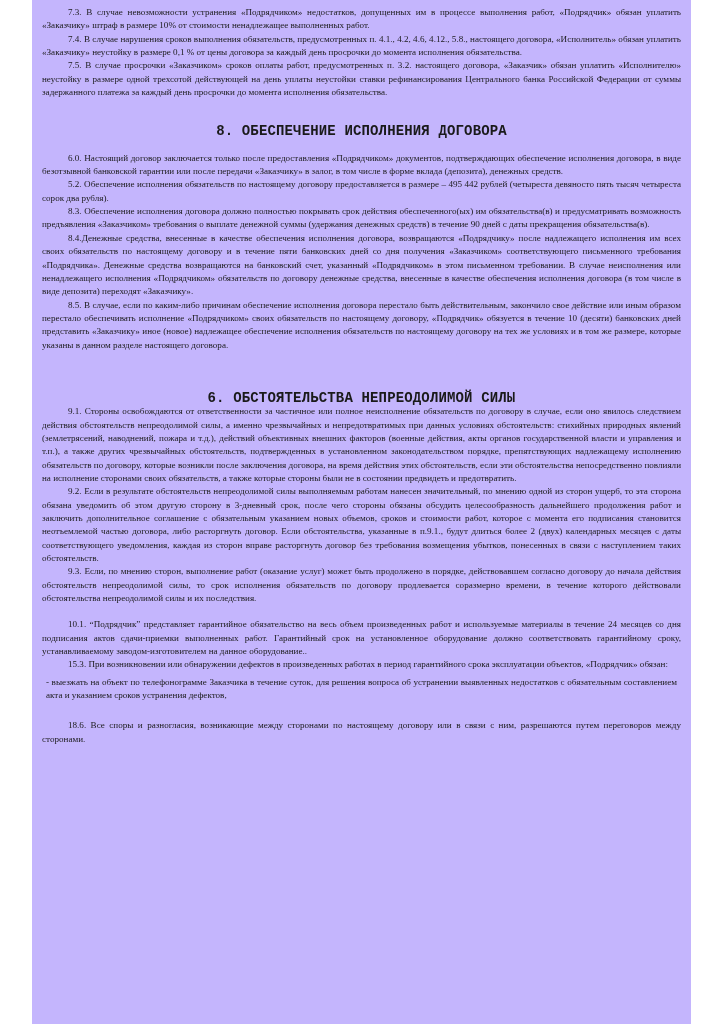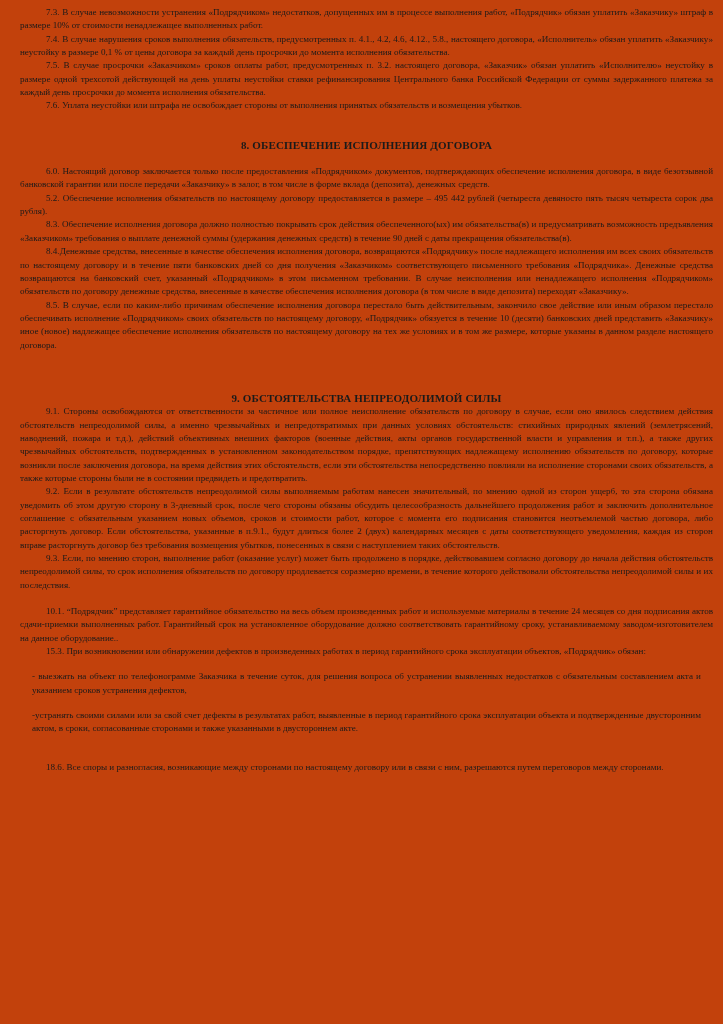--- a/index.html
+++ b/index.html
@@ -7,91 +7,90 @@
     margin: 0;
     padding: 0;
     background: #ffffff;
   }
   body {
     font-family: "Liberation Serif", "DejaVu Serif", serif;
     color: #1a1a1a;
   }
   #page {
     position: relative;
-    width: 723px;
+    width: 659px;
     height: 1024px;
     margin: 0 auto;
-    background: #c2410c;
+    background: #c4b5fd;
     overflow: hidden;
     box-sizing: border-box;
-    padding: 6px 10px 0 20px;
+    padding: 6px 10px 0 10px;
   }
   .doc-body {
     font-size: 9.1px;
     line-height: 13.35px;
     text-align: justify;
     text-justify: inter-word;
   }
   p.para {
     margin: 0;
     text-indent: 26px;
     text-align: justify;
     hyphens: none;
   }
   p.para-bullet {
-    margin: 12px;
+    margin: 4px;
     text-indent: 0;
     text-align: justify;
   }
   h2.section-heading {
     margin: 0;
-    font-size: 11px;
+    font-size: 14px;
     line-height: 13.35px;
     font-weight: 600;
     text-align: center;
     letter-spacing: 0.15px;
     text-indent: 0;
+    font-family: Liberation Mono, monospace;
   }
   .spacer-sm { height: 13px; }
   .spacer-md { height: 26px; }
   .spacer-lg { height: 40px; }
 </style>
 </head>
 <body>
 
 <div id="page">
   <div class="doc-body">
 
     <p class="para">7.3. В случае невозможности устранения «Подрядчиком» недостатков, допущенных им в процессе выполнения работ, «Подрядчик» обязан уплатить «Заказчику» штраф в размере 10% от стоимости ненадлежащее выполненных работ.</p>
     <p class="para">7.4. В случае нарушения сроков выполнения обязательств, предусмотренных п. 4.1., 4.2, 4.6, 4.12., 5.8., настоящего договора, «Исполнитель» обязан уплатить «Заказчику» неустойку в размере 0,1 % от цены договора за каждый день просрочки до момента исполнения обязательства.</p>
     <p class="para">7.5. В случае просрочки «Заказчиком» сроков оплаты работ, предусмотренных п. 3.2. настоящего договора, «Заказчик» обязан уплатить «Исполнителю» неустойку в размере одной трехсотой действующей на день уплаты неустойки ставки рефинансирования Центрального банка Российской Федерации от суммы задержанного платежа за каждый день просрочки до момента исполнения обязательства.</p>
-    <p class="para">7.6. Уплата неустойки или штрафа не освобождает стороны от выполнения принятых обязательств и возмещения убытков.</p>
 
     <div class="spacer-md"></div>
     <h2 class="section-heading">8. ОБЕСПЕЧЕНИЕ  ИСПОЛНЕНИЯ  ДОГОВОРА</h2>
     <div class="spacer-sm"></div>
 
     <p class="para">6.0. Настоящий договор заключается только после предоставления «Подрядчиком» документов, подтверждающих обеспечение исполнения договора, в виде безотзывной банковской гарантии или после передачи «Заказчику» в залог, в том числе в форме вклада (депозита), денежных средств.</p>
     <p class="para">5.2. Обеспечение исполнения обязательств по настоящему договору предоставляется в размере –  495 442 рублей (четыреста девяносто пять тысяч четыреста сорок два рубля).</p>
     <p class="para">8.3. Обеспечение исполнения договора  должно полностью покрывать срок действия обеспеченного(ых) им обязательства(в) и предусматривать возможность предъявления  «Заказчиком» требования о выплате денежной суммы (удержания денежных средств) в течение 90 дней с даты прекращения обязательства(в).</p>
     <p class="para">8.4.Денежные средства, внесенные в качестве обеспечения исполнения договора, возвращаются «Подрядчику» после надлежащего исполнения им всех своих обязательств по настоящему договору и в течение пяти банковских дней со дня получения «Заказчиком» соответствующего письменного требования «Подрядчика». Денежные средства возвращаются на банковский счет, указанный  «Подрядчиком» в этом письменном требовании. В случае неисполнения или ненадлежащего исполнения «Подрядчиком» обязательств по договору денежные средства, внесенные в качестве обеспечения исполнения договора (в том числе в виде депозита) переходят «Заказчику».</p>
     <p class="para">8.5. В случае, если по каким-либо причинам обеспечение исполнения договора перестало быть действительным, закончило свое действие или иным образом перестало обеспечивать исполнение «Подрядчиком» своих обязательств по настоящему договору, «Подрядчик» обязуется в течение 10 (десяти) банковских дней представить «Заказчику» иное (новое) надлежащее обеспечение исполнения обязательств по настоящему договору на тех же условиях и в том же размере, которые указаны в данном разделе настоящего договора.</p>
 
     <div class="spacer-lg"></div>
-    <h2 class="section-heading">9. ОБСТОЯТЕЛЬСТВА НЕПРЕОДОЛИМОЙ СИЛЫ</h2>
+    <h2 class="section-heading">6. ОБСТОЯТЕЛЬСТВА НЕПРЕОДОЛИМОЙ СИЛЫ</h2>
 
     <p class="para">9.1. Стороны освобождаются от ответственности за частичное или полное неисполнение обязательств по договору в случае, если оно явилось следствием действия обстоятельств непреодолимой силы, а именно чрезвычайных и непредотвратимых при данных условиях обстоятельств: стихийных природных явлений (землетрясений, наводнений, пожара и т.д.), действий объективных внешних факторов (военные действия, акты органов государственной власти и управления и т.п.), а также других чрезвычайных обстоятельств, подтвержденных в установленном законодательством порядке, препятствующих надлежащему исполнению обязательств по договору, которые возникли после заключения договора, на время действия этих обстоятельств, если эти обстоятельства непосредственно повлияли на исполнение сторонами своих обязательств, а также которые стороны были не в состоянии предвидеть и предотвратить.</p>
     <p class="para">9.2. Если в результате обстоятельств непреодолимой силы выполняемым работам нанесен значительный, по мнению одной из сторон  ущерб, то эта сторона обязана уведомить об этом другую сторону в 3-дневный срок, после чего стороны обязаны обсудить целесообразность дальнейшего продолжения работ и заключить дополнительное соглашение с обязательным указанием новых объемов, сроков и стоимости работ, которое с момента его подписания становится неотъемлемой частью договора, либо расторгнуть договор. Если обстоятельства, указанные в п.9.1., будут длиться более 2 (двух) календарных месяцев с даты соответствующего уведомления, каждая из сторон вправе расторгнуть договор без требования возмещения убытков, понесенных в связи с наступлением таких обстоятельств.</p>
     <p class="para">9.3. Если, по мнению сторон, выполнение работ (оказание услуг) может быть продолжено в порядке, действовавшем согласно договору до начала действия обстоятельств непреодолимой силы, то срок исполнения обязательств по договору продлевается соразмерно времени, в течение которого действовали обстоятельства непреодолимой силы и их последствия.</p>
 
     <div class="spacer-sm"></div>
 
     <p class="para">10.1. “Подрядчик” представляет гарантийное обязательство  на весь объем произведенных работ и используемые материалы в течение 24 месяцев со дня подписания актов сдачи-приемки выполненных работ. Гарантийный срок  на установленное оборудование должно соответствовать гарантийному сроку, устанавливаемому заводом-изготовителем на данное оборудование..</p>
     <p class="para">15.3. При возникновении или обнаружении дефектов в произведенных работах в период гарантийного срока эксплуатации объектов, «Подрядчик» обязан:</p>
     <p class="para-bullet">- выезжать на объект по телефонограмме Заказчика в течение суток, для решения вопроса об устранении выявленных недостатков с обязательным составлением акта и указанием сроков устранения дефектов,</p>
-    <p class="para-bullet">-устранять своими силами или за свой счет дефекты в результатах работ, выявленные в период гарантийного срока эксплуатации объекта и подтвержденные двусторонним актом, в сроки, согласованные сторонами и также указанными в двустороннем акте.</p>
 
     <div class="spacer-sm"></div>
 
     <p class="para">18.6. Все споры и разногласия, возникающие между сторонами по настоящему договору или в связи с ним, разрешаются путем переговоров между сторонами.</p>
 
   </div>
 </div>
 
 </body></html>

